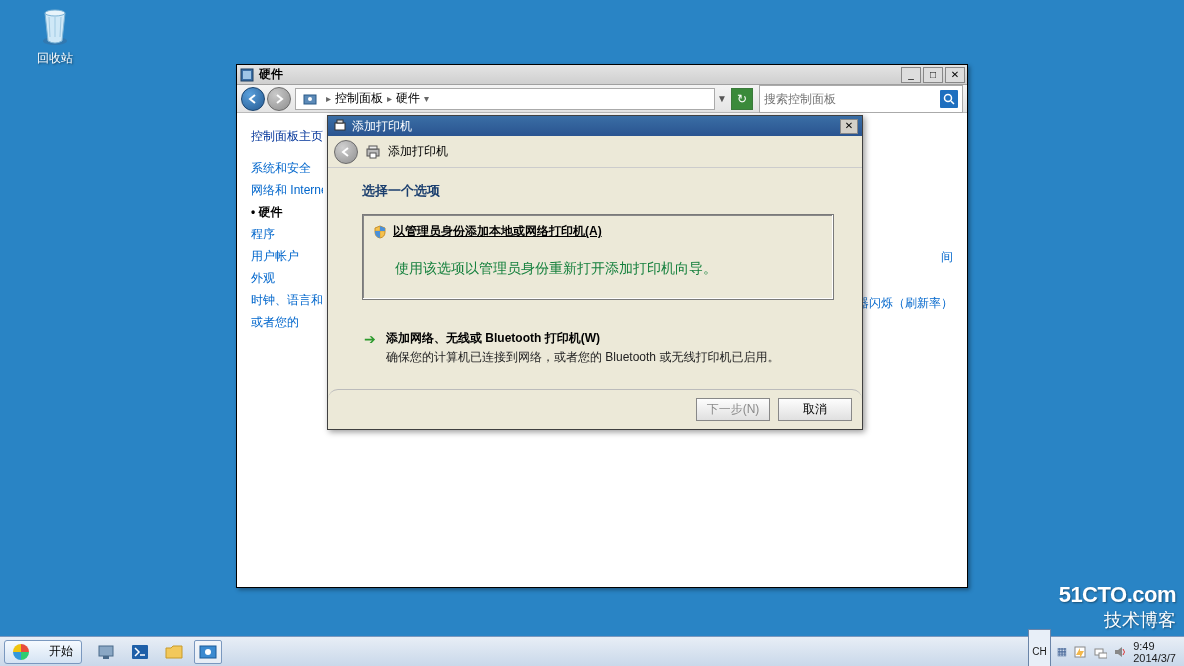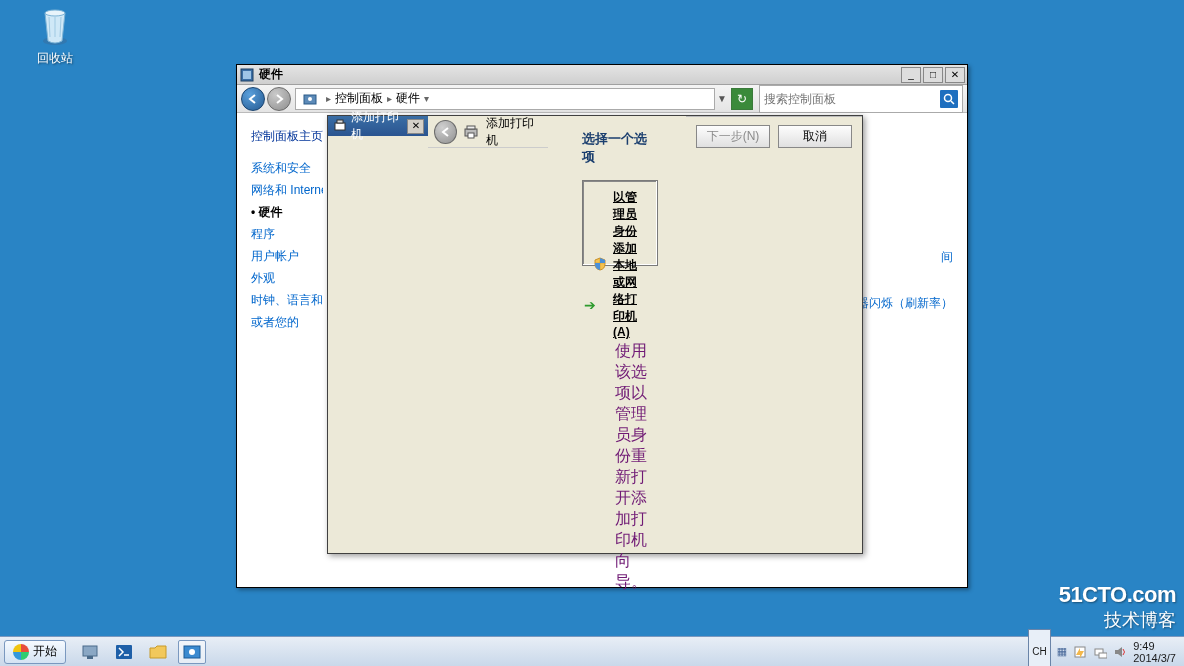--- a/index.html
+++ b/index.html
@@ -34,48 +34,48 @@
   .sidebar { width:92px; padding:12px 6px 0 14px; font-size:12px; line-height:22px;}
   .sidebar a { color:#0066cc; text-decoration:none; display:block; white-space:nowrap; overflow:hidden; }
   .sidebar .side-title { color:#003399; font-weight:normal;}
   .sidebar .current { color:#000; font-weight:bold; }
   .sidebar .bullet::before { content:"• "; color:#000; }
   
   .cp-main { flex:1; position:relative; padding:8px 12px; }
   .cp-truncated { position:absolute; right:14px; font-size:12px; color:#0066cc; }
   
   
-  .win-dlg { position:absolute; top:115px; left:327px; width:536px; height:439px; background:#ece9d8; border:1px solid #404040; box-shadow:2px 2px 6px rgba(0,0,0,.4); display:flex; flex-direction:row;}
+  .win-dlg { position:absolute; top:115px; left:327px; width:536px; height:315px; background:#ece9d8; border:1px solid #404040; box-shadow:2px 2px 6px rgba(0,0,0,.4); display:flex; flex-direction:column;}
   .dlg-title { height:20px; background:linear-gradient(#3a6ea5,#2a5490); color:#fff; display:flex; align-items:center; padding:0 4px; font-size:12px;}
   .dlg-title .spacer {flex:1;}
   .dlg-title .dico { width:16px;height:16px; margin-right:4px; display:inline-flex;align-items:center;justify-content:center;}
   .dlg-close { width:18px; height:15px; background:#d4d0c8; border:1px solid #888; color:#000; display:flex; align-items:center; justify-content:center; font-size:10px; line-height:1;}
   .dlg-header-row { height:32px; background:#ece9d8; border-bottom:1px solid #ccc; display:flex; align-items:center; padding:0 6px; gap:6px;}
   .dlg-header-back { width:24px; height:24px; border-radius:50%; background:radial-gradient(circle at 35% 30%, #d0d0d0,#909090); border:1px solid #6b6b6b; display:flex;align-items:center;justify-content:center;color:#fff; }
   .dlg-header-pico { width:18px;height:18px; display:inline-flex;align-items:center;justify-content:center; }
   .dlg-header-txt { font-size:12px; }
   
   .dlg-body { flex:1; padding:14px 28px 6px 34px; background:#ece9d8;}
   .dlg-heading { font-size:13px; font-weight:bold; color:#1a3e6e; margin-bottom:14px;}
   
   .opt-box { border:1px solid #7a7a7a; padding:8px 10px; height:86px; background:#ece9d8; box-shadow: inset -1px -1px 0 #fff, inset 1px 1px 0 #888;}
   .opt-title { font-size:12px; font-weight:bold; display:flex; align-items:center; gap:6px;text-decoration:underline;}
-  .opt-desc { font-size:16px; margin-left:22px; margin-top:2px; color:#701a75;}
+  .opt-desc { font-size:14px; margin-left:22px; margin-top:20px; color:#15803d;}
   .opt-row2 { margin-top:30px; display:flex; gap:8px; padding-left:2px;}
   .opt-arrow { color:#2e9b2e; font-size:14px; flex:0 0 14px; margin-top:1px;}
   .opt2-text .t { font-weight:bold; font-size:12px; }
   .opt2-text .d { font-size:12px; color:#222; margin-top:2px;}
   
-  .dlg-footer { height:40px; border-top:1px solid #bbb; display:flex; align-items:center; justify-content:flex-end; padding:0 10px; gap:8px; background:#ece9d8;}
+  .dlg-footer { height:40px; border-top:1px solid #bbb; display:flex; align-items:center; justify-content:flex-end; padding:0 10px; gap:8px; background:#ece9d8;border-radius:10px;}
   .dlg-btn { width:74px; height:23px; border:1px solid #888; background:linear-gradient(#fdfdfd,#e0e0e0); font-size:12px; display:flex;align-items:center;justify-content:center; }
   .dlg-btn.disabled { color:#8a8a8a; }
   
   
   .taskbar { position:absolute; bottom:0; left:0; right:0; height:30px; background:linear-gradient(#e8eef6,#c9d8ea); border-top:1px solid #7a98bf; display:flex; align-items:center; padding:0 4px;}
-  .start-btn { height:24px; padding:4px 8px; border:1px solid #7a98bf; border-radius:3px; background:linear-gradient(#f6faff,#d5e3f3); display:flex; align-items:center; gap:4px; font-size:12px;}
+  .start-btn { height:24px; padding:4px 8px; border:1px solid #7a98bf; border-radius:3px; background:linear-gradient(#f6faff,#d5e3f3); display:flex; align-items:center; gap:20px; font-size:12px;}
   .start-orb { width:16px; height:16px; border-radius:50%; background:conic-gradient(#e74c3c 0 25%, #2ecc71 0 50%, #3498db 0 75%, #f1c40f 0);}
   .task-icons { display:flex; gap:6px; margin-left:10px; align-items:center;}
   .task-icon { width:28px; height:24px; display:flex; align-items:center; justify-content:center; border-radius:2px;}
   .task-icon.active { background:rgba(255,255,255,.5); border:1px solid #7a98bf;}
   .tray { margin-left:auto; display:flex; align-items:center; gap:6px; font-size:11px; color:#1a1a1a;}
   .tray .clock { line-height:12px; padding-right:4px;}
   .lang-badge { border:1px solid #6a84a8; padding:16px 3px; background:#e8eff8; font-size:10px;}
   
   
   .watermark { position:absolute; right:8px; bottom:34px; color:#fff; text-align:right; font-family:"Arial Black",Arial; pointer-events:none;}
@@ -211,20 +211,24 @@
               <path d="M2 6 L7 6 L7 13 Q2 12 2 7 Z" fill="#4a90d9"></path>
             </svg>
         </span>
         <span>以管理员身份添加本地或网络打印机(A)</span>
       </div>
       <div class="opt-desc">使用该选项以管理员身份重新打开添加打印机向导。</div>
     </div>
 
     <div class="opt-row2">
       <div class="opt-arrow">➔</div>
+      <div class="opt2-text">
+        <div class="t">添加网络、无线或 Bluetooth 打印机(W)</div>
+        <div class="d">确保您的计算机已连接到网络，或者您的 Bluetooth 或无线打印机已启用。</div>
+      </div>
     </div>
   </div>
   <div class="dlg-footer">
     <div class="dlg-btn disabled">下一步(N)</div>
     <div class="dlg-btn">取消</div>
   </div>
 </div>
 
 <div class="watermark">
   <div class="l1">51CTO.com</div>

